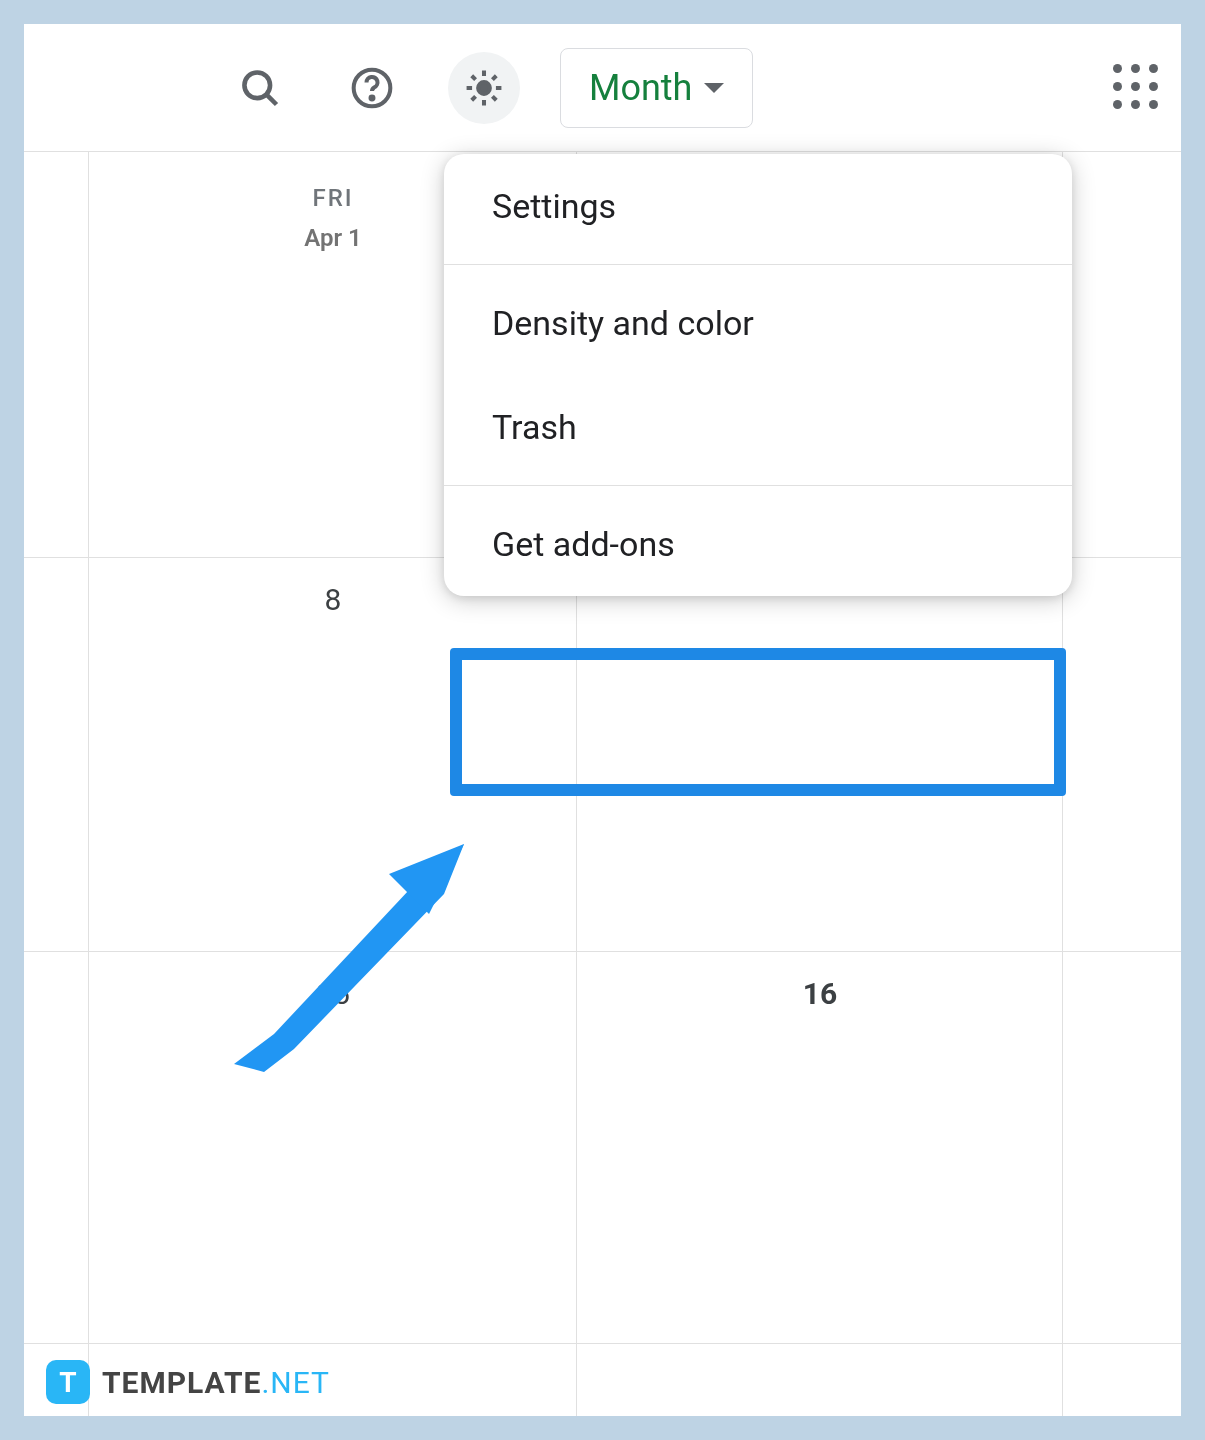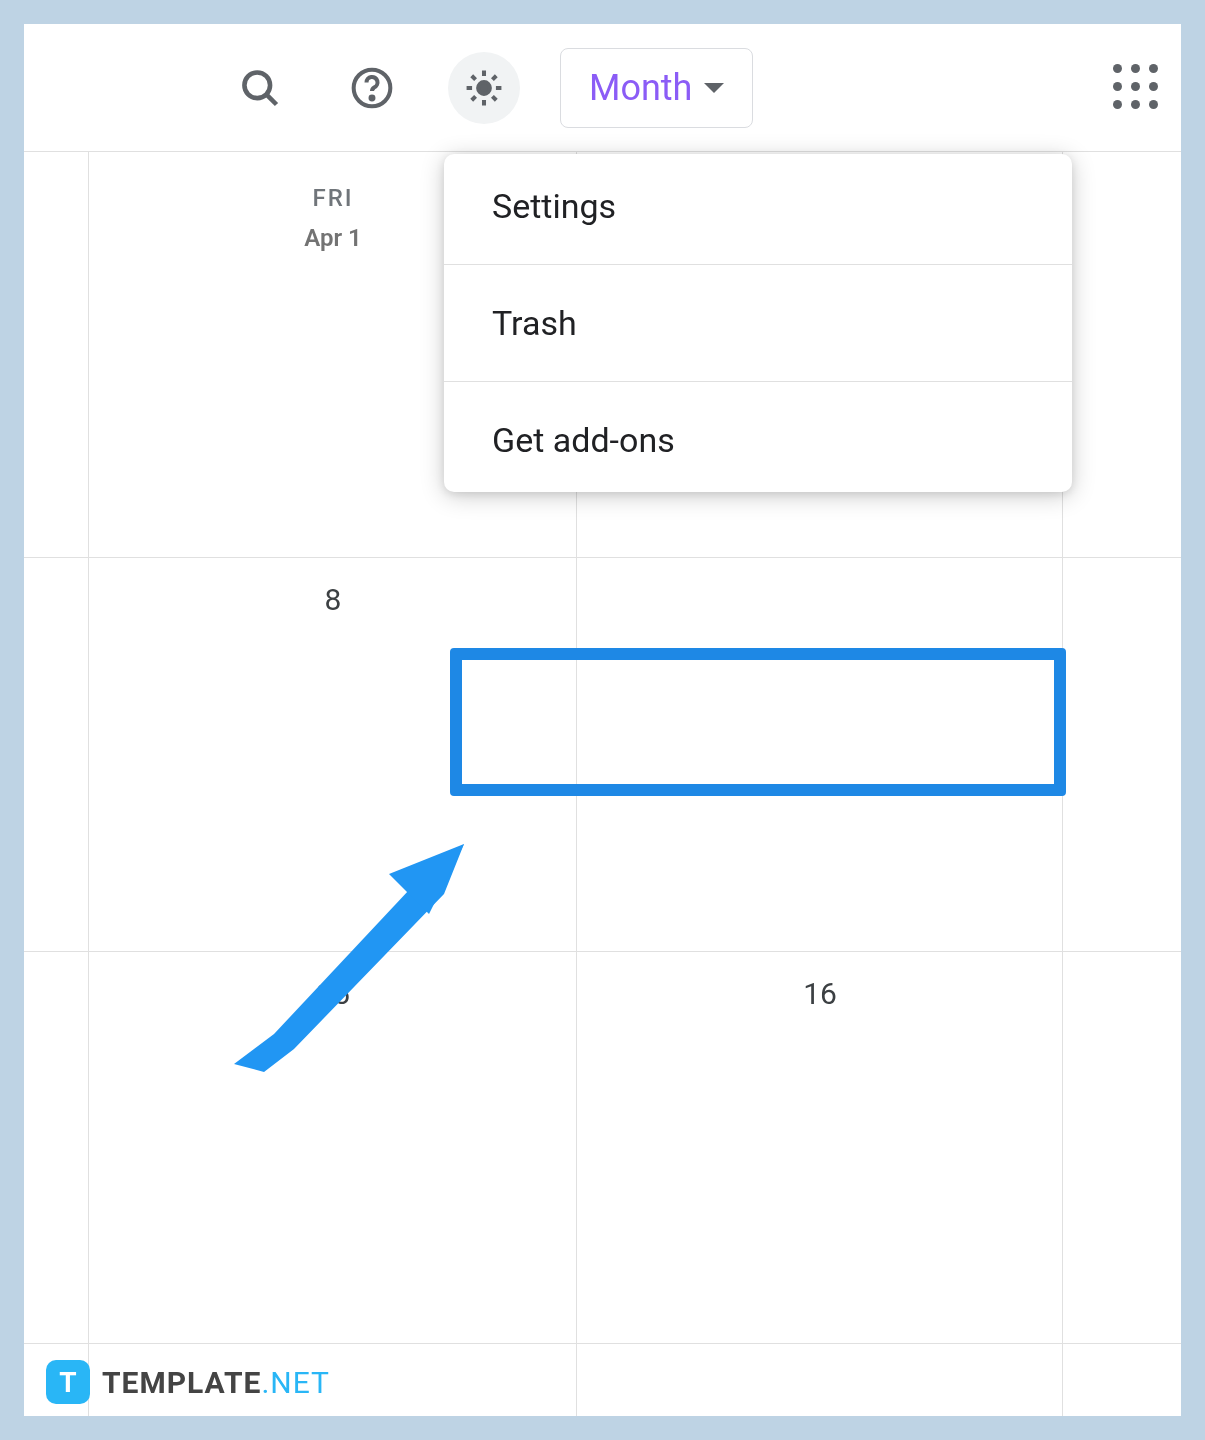--- a/index.html
+++ b/index.html
@@ -45,21 +45,21 @@
     }
     .view-selector {
       border: 1px solid #dadce0;
       border-radius: 8px;
       padding: 18px 28px;
       display: flex;
       align-items: center;
       gap: 12px;
       cursor: pointer;
       font-size: 36px;
-      color: #8b5cf6;
+      color: #15803d;
     }
     .view-selector .caret {
       width: 0;
       height: 0;
       border-left: 10px solid transparent;
       border-right: 10px solid transparent;
       border-top: 10px solid #5f6368;
     }
     .apps-icon {
       width: 48px;
@@ -121,21 +121,21 @@
       padding-top: 24px;
       font-size: 30px;
       color: #3c4043;
     }
     .dropdown {
       position: absolute;
       top: 130px;
       left: 420px;
       width: 628px;
       background: #fff;
-      border-radius: 10px;
+      border-radius: 20px;
       box-shadow: 0 4px 24px rgba(0,0,0,0.2), 0 2px 8px rgba(0,0,0,0.1);
       z-index: 100;
     }
     .menu-item {
       padding: 32px 48px;
       font-size: 34px;
       color: #202124;
       cursor: pointer;
     }
     .menu-divider {
@@ -242,30 +242,33 @@
     </div>
 
     <div style="position:absolute; left:65px; width:488px; top:406px;" class="day-number">
       <span>8</span>
     </div>
 
     <div style="position:absolute; left:65px; width:488px; top:800px;" class="day-number">
       <span>15</span>
     </div>
 
-    <div style="position:absolute; left:553px; width:486px; top:800px;" class="day-number">
+    <div style="position:absolute; left:553px; width:486px; top:800px;font-weight:bold;" class="day-number">
       <span>16</span>
     </div>
   </div>
 
   <div class="dropdown">
     <div class="menu-item">
       <span>Settings</span>
     </div>
     <div class="menu-divider"></div>
+    <div class="menu-item">
+      <span>Density and color</span>
+    </div>
     <div class="menu-item">
       <span>Trash</span>
     </div>
     <div class="menu-divider"></div>
     <div class="menu-item" style="position:relative;">
       <span>Get add-ons</span>
     </div>
     <div class="highlight-box" style="top:494px; left:6px; width:616px; height:148px;"></div>
   </div>
 

